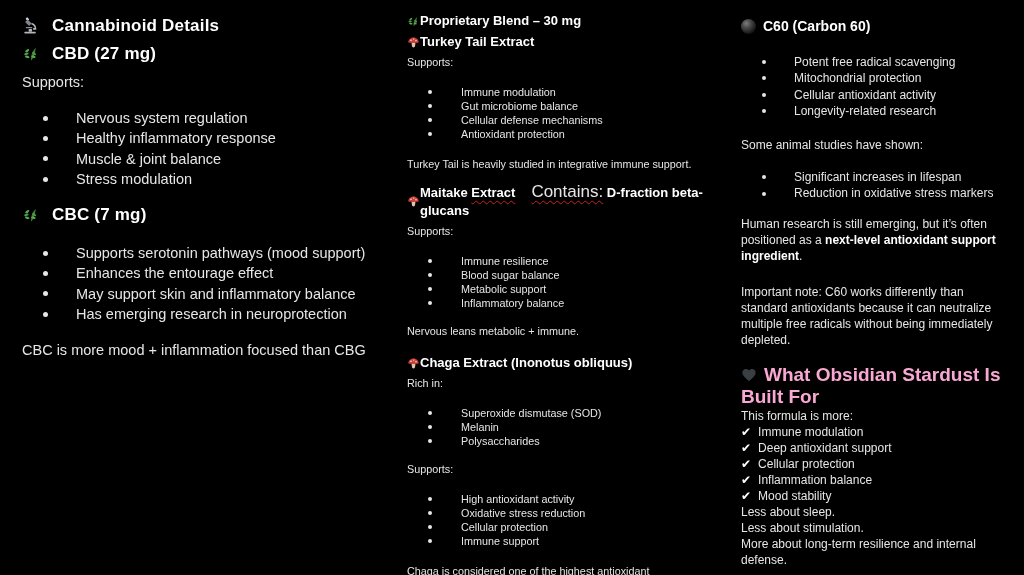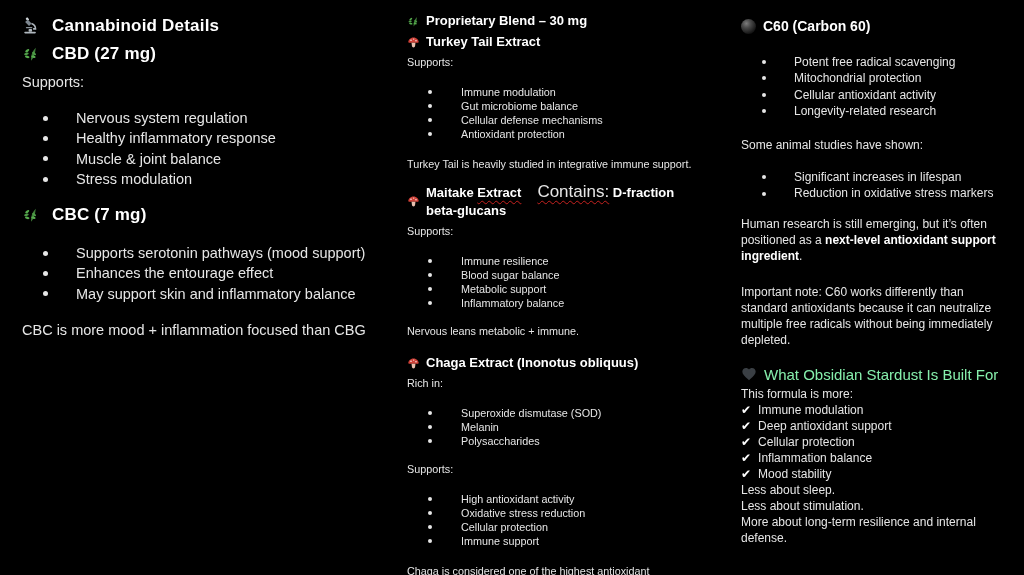--- a/index.html
+++ b/index.html
@@ -24,21 +24,21 @@
   .icon { display: inline-flex; align-items: center; justify-content: center; flex: 0 0 auto; }
 
   
   .col-left .hrow { gap: 12px; }
   .col-left .ht { font-size: 17px; line-height: 24px; letter-spacing: .2px; }
   .col-left .body { font-size: 14.5px; line-height: 20px; }
   .col-left .blist { margin-top: 16px; }
   .col-left .blist li { line-height: 20.3px; }
 
   
-  .col-mid .hrow { gap: 6px; }
+  .col-mid .hrow { }
   .col-mid .ht { font-size: 13px; line-height: 18px; }
   .col-mid .body { font-size: 10.8px; line-height: 14px; }
   .col-mid .blist { margin-top: 16px; }
   .col-mid .blist li { line-height: 14px; }
 
   
   .col-right .hrow { gap: 7px; }
   .col-right .ht { font-size: 14px; line-height: 20px; }
   .col-right .body { font-size: 12px; line-height: 16px; }
   .col-right .blist { margin-top: 18px; }
@@ -63,21 +63,21 @@
     text-decoration-color: #c5221f;
     text-decoration-thickness: 1px;
     text-underline-offset: 3px;
   }
   .contains-label { font-size: 17px; font-weight: normal; color: #e6e6e6; padding-left: 16px; }
   .contains-value { font-size: 13px; font-weight: bold; color: #fff; }
 
   
   .para b, .para strong { color: #fff; }
   .built-heading {
-    font-size: 15px; line-height: 22px; font-weight: normal; color: #86efac;
+    font-size: 19px; line-height: 22px; font-weight: bold; color: #f9a8d4;
     margin-top: 16px;
   }
   .built-heading .icon { vertical-align: -2px; margin-right: 7px; }
   .checks { margin-top: 0; }
   .checks li { display: flex; gap: 7px; line-height: 16px; font-size: 12px; align-items: baseline; }
   .check-glyph { color: #fff; font-size: 12px; }
 
   
   .sphere {
     width: 15px; height: 15px; border-radius: 50%;
@@ -174,20 +174,24 @@
         <li>
           <span class="dot"></span>
           <span class="btxt">Enhances the entourage effect</span>
         </li>
 
         <li>
           <span class="dot"></span>
           <span class="btxt">May support skin and inflammatory balance</span>
         </li>
 
+        <li>
+          <span class="dot"></span>
+          <span class="btxt">Has emerging research in neuroprotection</span>
+        </li>
       </ul>
 
     <p class="body mt16">CBC is more mood + inflammation focused than CBG</p>
   </div>
 
   <div class="col col-mid">
 
     <div class="hrow">
       <span class="icon">
         <svg viewBox="0 0 24 24" width="13" height="13">

